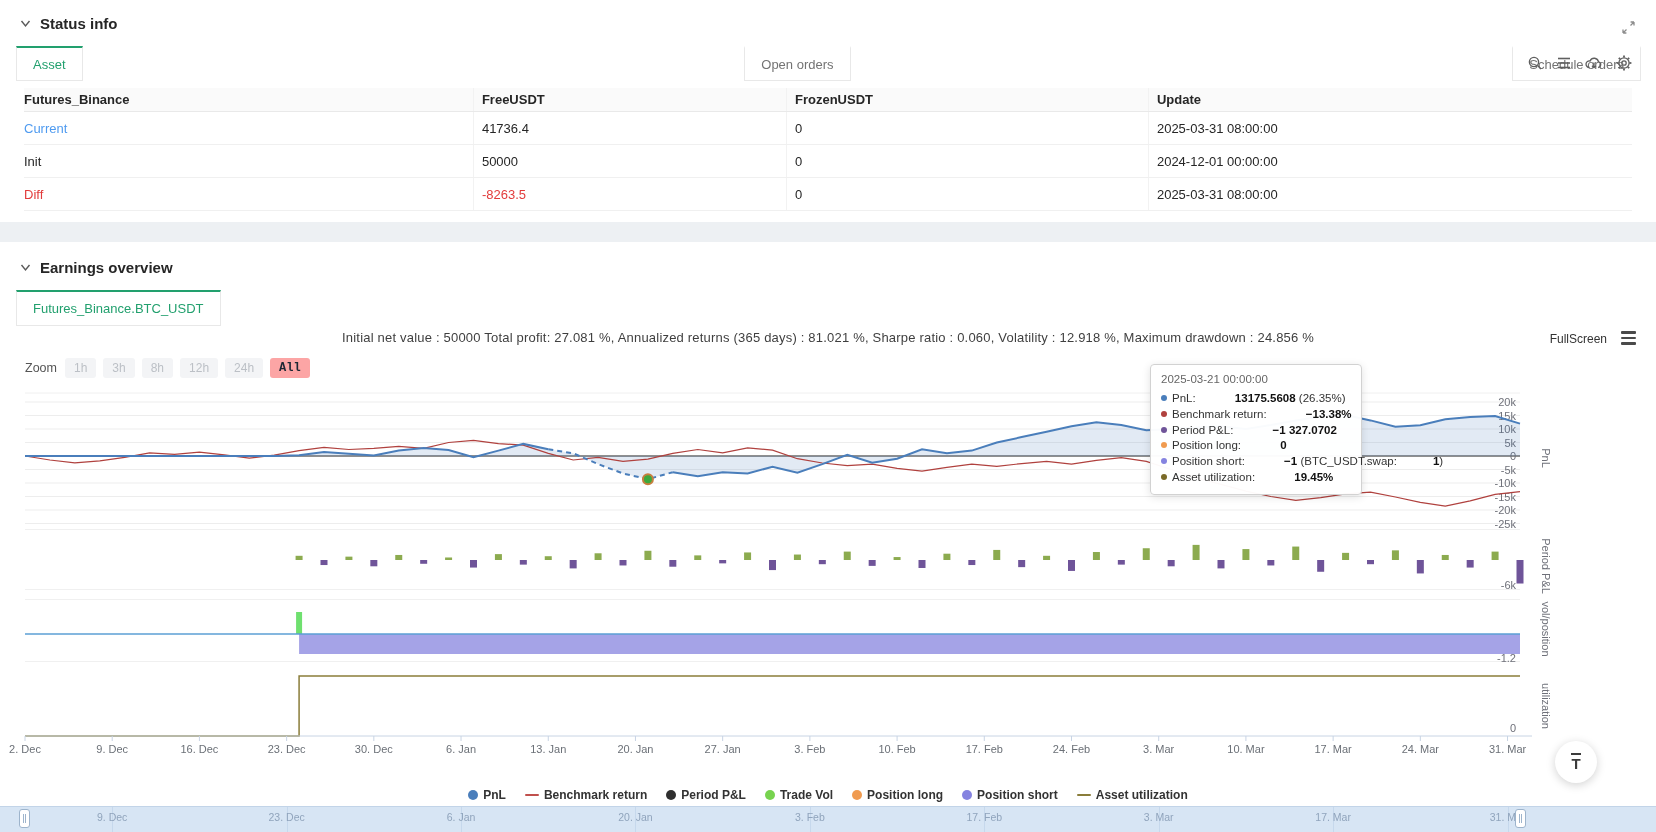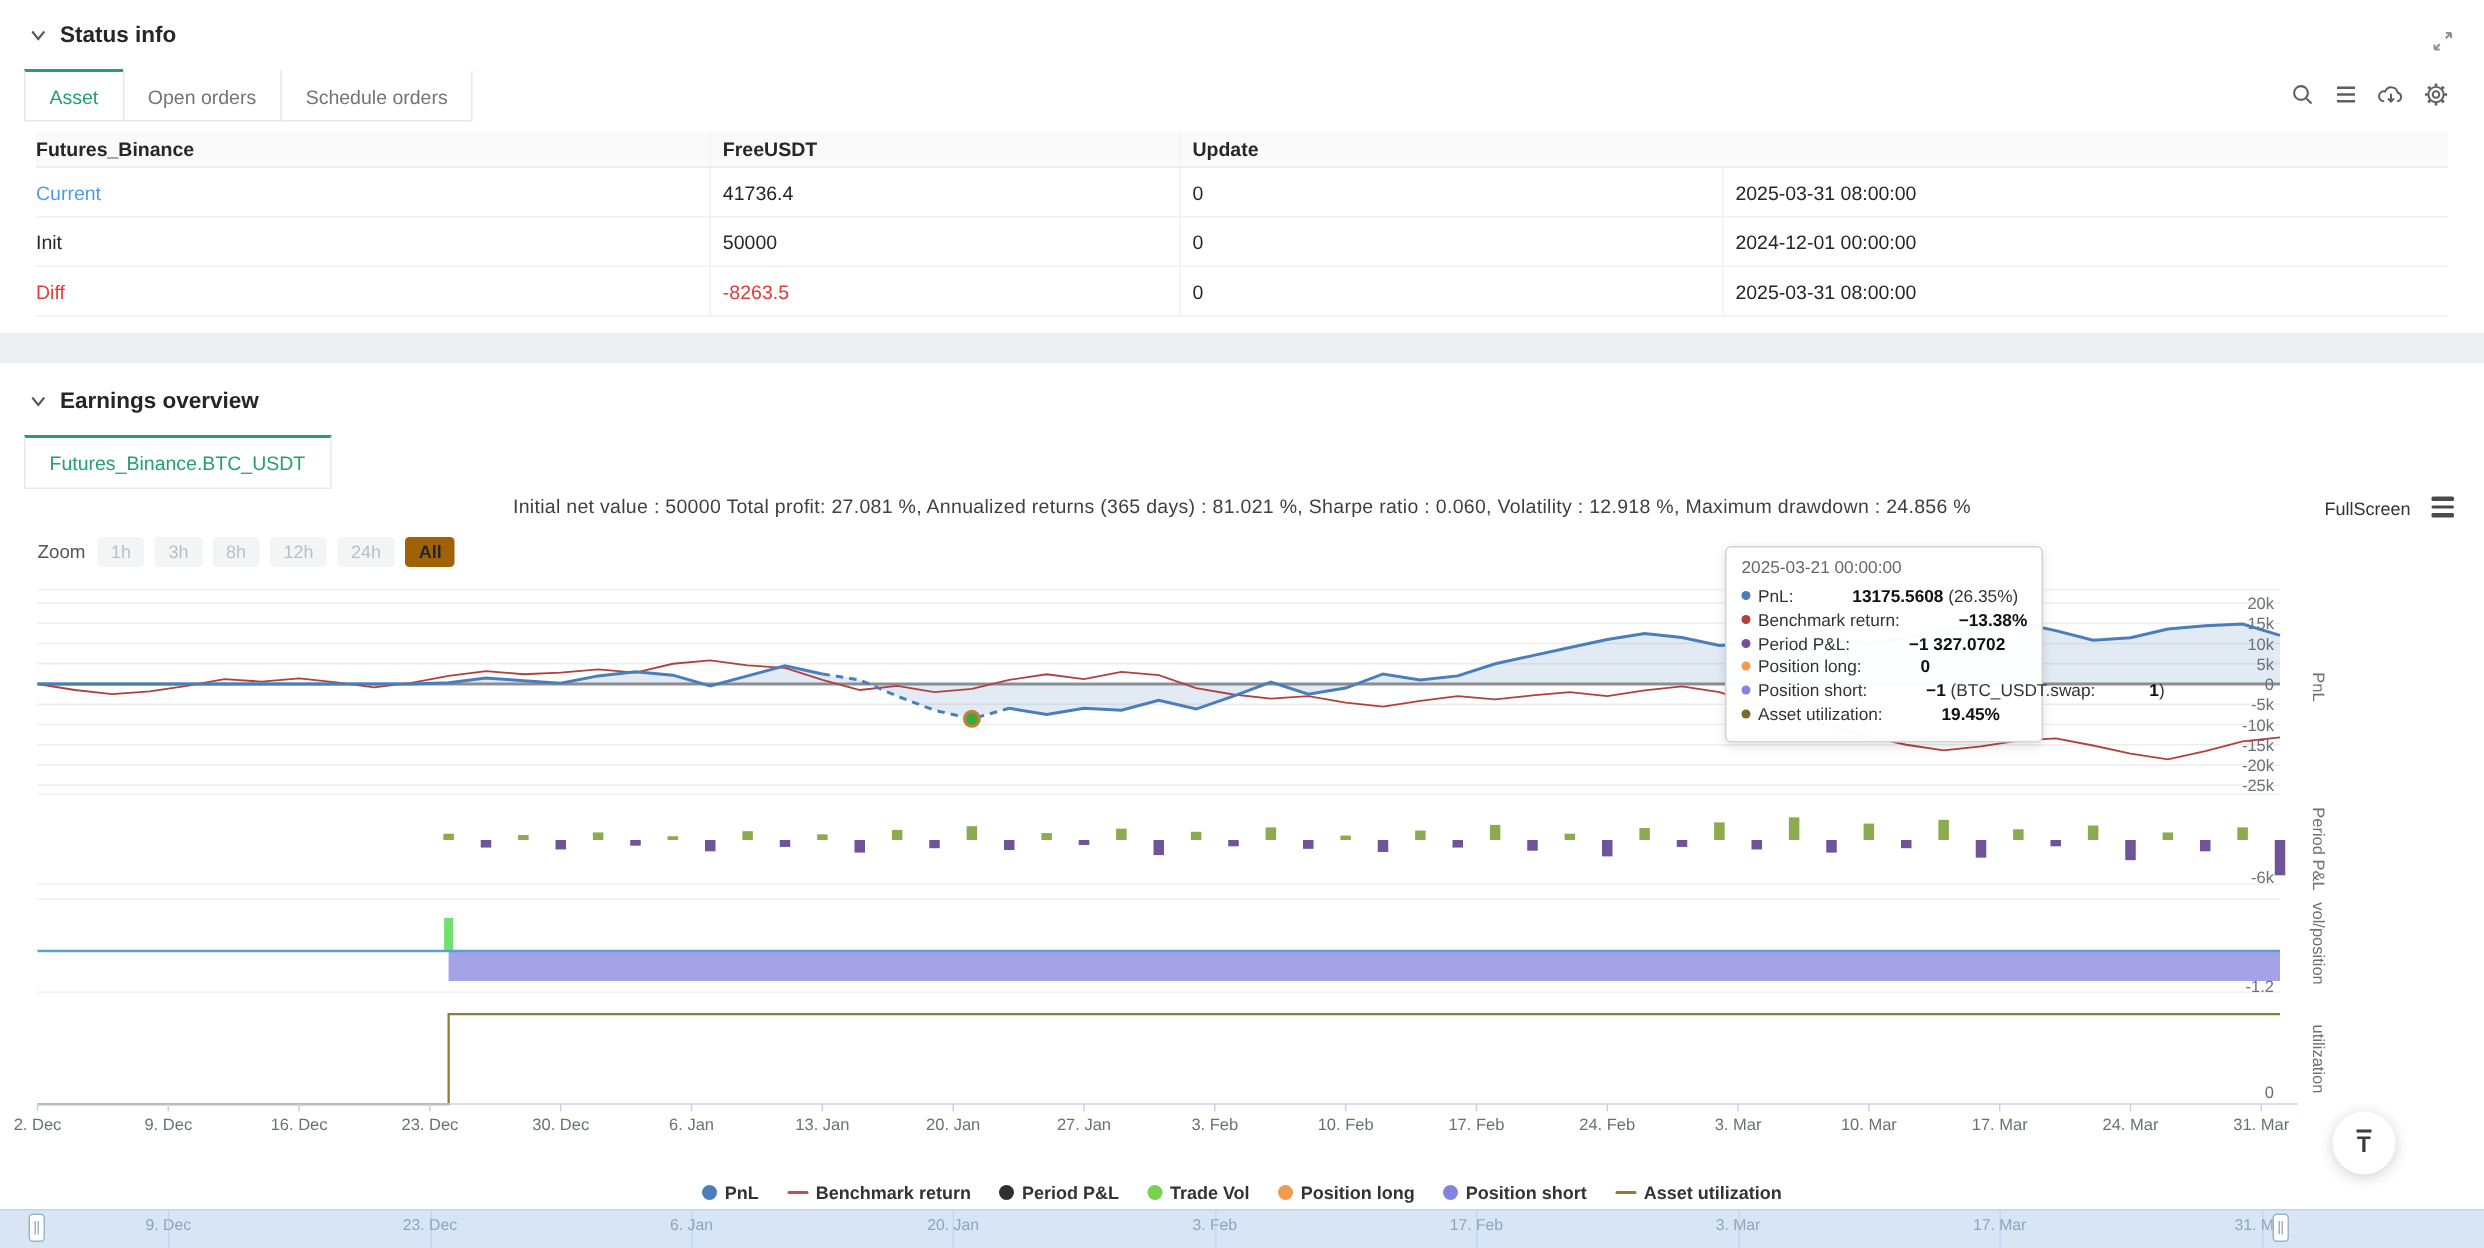--- a/index.html
+++ b/index.html
@@ -8,21 +8,21 @@
 
   
   .card { background:#fff; position:relative; }
   .section-header { display:flex; align-items:center; gap:9px; padding:0 20px; height:30px; margin-top:8px; }
   .section-title { font-size:15px; font-weight:700; color:#262626; }
   .caret-btn { display:flex; align-items:center; cursor:pointer; }
   .card-expand { position:absolute; right:20px; top:12px; cursor:pointer; }
   .gray-band { height:20px; background:#edf0f3; }
 
   
-  .tabs-row { position:relative; padding:0 16px; margin-top:8px; height:35px; display:flex; }
+  .tabs-row { position:relative; padding:0 16px; margin-top:8px; height:35px; display:flex;justify-content:space-between; }
   .tab { border:1px solid #e8e8e8; border-top:2px solid transparent; background:#fff;
          padding:0 16px; height:35px; display:flex; align-items:center;
          font-size:13px; color:#737373; cursor:pointer; margin-right:-1px; white-space:nowrap; }
   .tab.active { border-top-color:#22a06e; color:#22a06e; font-weight:500; }
 
   .table-toolbar { position:absolute; right:24px; top:9px; display:flex; gap:13px; align-items:center; }
   .tool-icon { cursor:pointer; display:flex; align-items:center; }
 
   
   .tbl { margin:7px 24px 0; font-size:13px; }
@@ -39,21 +39,21 @@
   .stats-row { position:relative; margin-top:4px; height:20px; }
   .stats-text { text-align:center; font-size:13px; color:#3f3f3f; letter-spacing:0.2px; }
   .fullscreen-label { position:absolute; right:49px; top:2px; font-size:12px; color:#333; cursor:pointer;padding-left:39px; }
   .fs-menu { position:absolute; right:20px; top:1px; cursor:pointer; display:flex; flex-direction:column; gap:3px; }
   .fs-menu i { display:block; width:15px; height:2.5px; background:#4a4a4a; border-radius:1px; }
 
   
   .chart-wrap { position:relative; height:470px; }
   .zoom-row { position:absolute; left:25px; top:8px; display:flex; align-items:center; gap:8px; font-size:12.5px; color:#555; }
   .zoom-btn { background:#f3f4f6; color:#bcc0c6; font-size:12px; padding:3px 9px; border-radius:3px; cursor:pointer; }
-  .zoom-btn.active { background:#a16207; color:#1d2733; font-weight:700; }
+  .zoom-btn.active { background:#fca5a5; color:#1d2733; font-weight:700;font-family:Liberation Mono, monospace; }
   #chart-svg { position:absolute; left:0; top:30px; }
 
   
   .tooltip { position:absolute; left:1150px; top:14px; width:212px; background:rgba(255,255,255,0.97);
              border:1px solid #d2d2d2; border-radius:4px; box-shadow:0 2px 8px rgba(0,0,0,0.12);
              padding:7px 10px 8px; font-size:11.5px; color:#333; line-height:1.38; z-index:5; }
   .tooltip-title { color:#666; margin-bottom:3px; }
   .t-row { display:flex; align-items:baseline; white-space:nowrap; }
   .t-dot { width:6px; height:6px; border-radius:50%; flex:0 0 6px; margin-right:5px; position:relative; top:-1px; }
   .t-row b { color:#111;margin-left:36px; }
@@ -148,20 +148,21 @@
           </g>
         </svg>
       </span>
     </div>
   </div>
 
   <div class="tbl">
     <div class="tbl-row tbl-head">
       <div class="cell">Futures_Binance</div>
       <div class="cell">FreeUSDT</div>
+      <div class="cell">FrozenUSDT</div>
       <div class="cell">Update</div>
     </div>
     <div class="tbl-row tbl-body-row">
       <div class="cell link">Current</div>
       <div class="cell">41736.4</div>
       <div class="cell">0</div>
       <div class="cell">2025-03-31 08:00:00</div>
     </div>
     <div class="tbl-row tbl-body-row">
       <div class="cell">Init</div>

